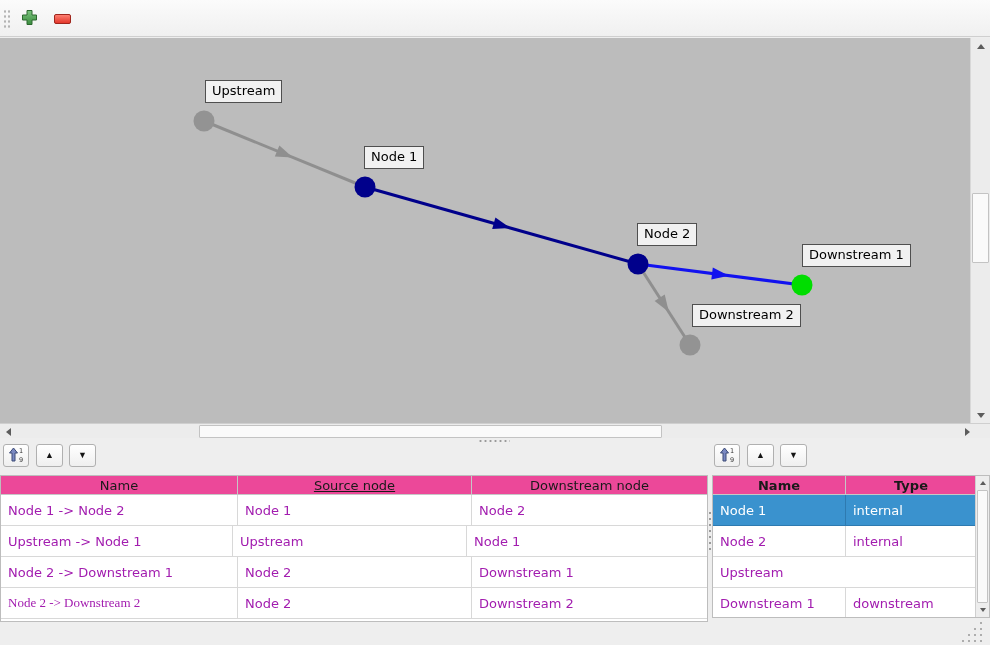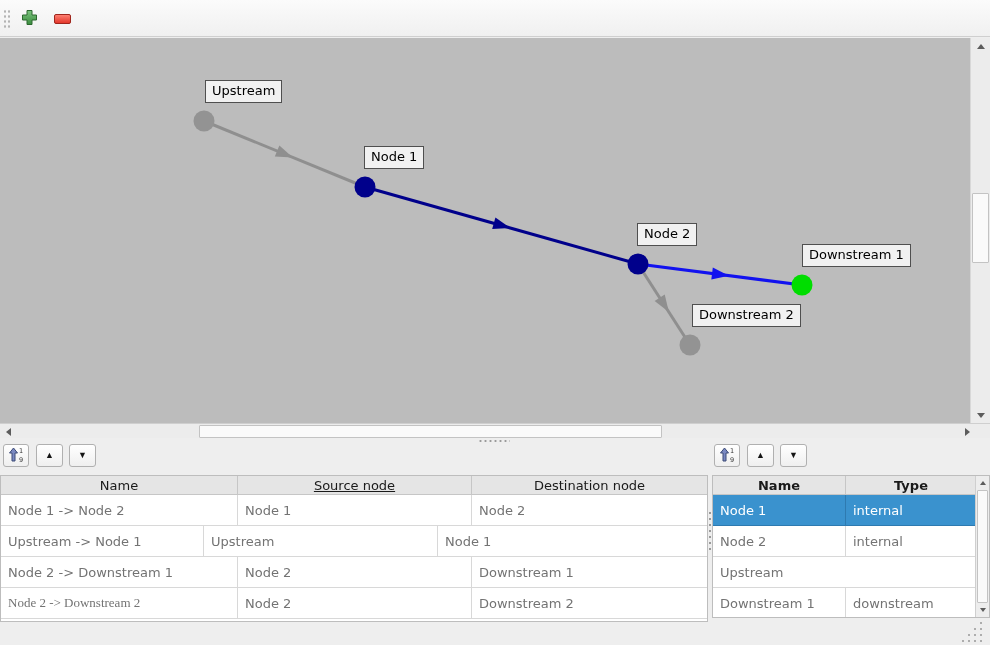--- a/index.html
+++ b/index.html
@@ -70,32 +70,32 @@
     position:absolute; top:444px; height:23px;
     background:linear-gradient(#ffffff,#efefef);
     border:1px solid #b0b0b0; border-radius:3px; box-sizing:border-box;
     display:flex; align-items:center; justify-content:center; padding:0; cursor:pointer;
   }
   .arrow-glyph { font-size:9px; color:#141414; line-height:1; }
   
   .table-box {
     position:absolute; background:#ffffff; border:1px solid #bdbdbd; box-sizing:border-box; overflow:hidden;
   }
-  .t-head { display:flex; height:18px; background:#e5e5e5; border-bottom:1px solid #c6c6c6; }
+  .t-head { display:flex; height:18px; background:#ec4899; border-bottom:1px solid #c6c6c6; }
   .t-head .th {
     display:flex; align-items:center; justify-content:center;
     font-size:13px; color:#1a1a1a; box-sizing:border-box; border-right:1px solid #c6c6c6;
     cursor:pointer; overflow:hidden;
   }
   .t-head .th:last-child { border-right:none; }
   .t-head.bold .th { font-weight:bold; }
   .t-row { display:flex; height:30px; background:#fff; border-bottom:1px solid #d8d8d8; cursor:pointer; }
   .t-row .td {
     display:flex; align-items:center; padding-left:7px;
-    font-size:13px; color:#737373; box-sizing:border-box; border-right:1px solid #d8d8d8; overflow:hidden;
+    font-size:13px; color:#a21caf; box-sizing:border-box; border-right:1px solid #d8d8d8; overflow:hidden;
   }
   .t-row .td:last-child { border-right:none; }
   .t-row.selected { background:#3a92ce; border-bottom-color:#2e7ab0; }
   .t-row.selected .td { color:#ffffff; border-right-color:#2e7ab0; }
   
   .nodes-sb {
     position:absolute; right:0; top:0; width:14px; height:100%;
     background:#ededed; border-left:1px solid #cfcfcf; box-sizing:border-box;
   }
   
@@ -217,29 +217,29 @@
       <span class="arrow-glyph">▲</span>
     </button>
   <button class="mini-btn" style="left:780px;width:27px;">
       <span class="arrow-glyph">▼</span>
     </button>
 
   <div class="table-box" id="edges-table" style="left:0;top:475px;width:708px;height:147px;">
       <div class="t-head">
         <div class="th" style="width: 237px;">Name</div>
         <div class="th" style="width: 234px; text-decoration: underline;">Source node</div>
-        <div class="th" style="width: 235px;">Destination node</div>
+        <div class="th" style="width: 235px;">Downstream node</div>
       </div>
       <div class="t-row">
         <div class="td" style="width: 237px;">Node 1 -&gt; Node 2</div>
         <div class="td" style="width: 234px;">Node 1</div>
         <div class="td" style="width: 235px;">Node 2</div>
       </div>
       <div class="t-row">
-        <div class="td" style="width: 203px;">Upstream -&gt; Node 1</div>
+        <div class="td" style="width: 232px;">Upstream -&gt; Node 1</div>
         <div class="td" style="width: 234px;">Upstream</div>
         <div class="td" style="width: 235px;">Node 1</div>
       </div>
       <div class="t-row">
         <div class="td" style="width: 237px;">Node 2 -&gt; Downstream 1</div>
         <div class="td" style="width: 234px;">Node 2</div>
         <div class="td" style="width: 235px;">Downstream 1</div>
       </div>
       <div class="t-row">
         <div class="td" style="width: 237px; font-family: Liberation Serif, serif;">Node 2 -&gt; Downstream 2</div>

